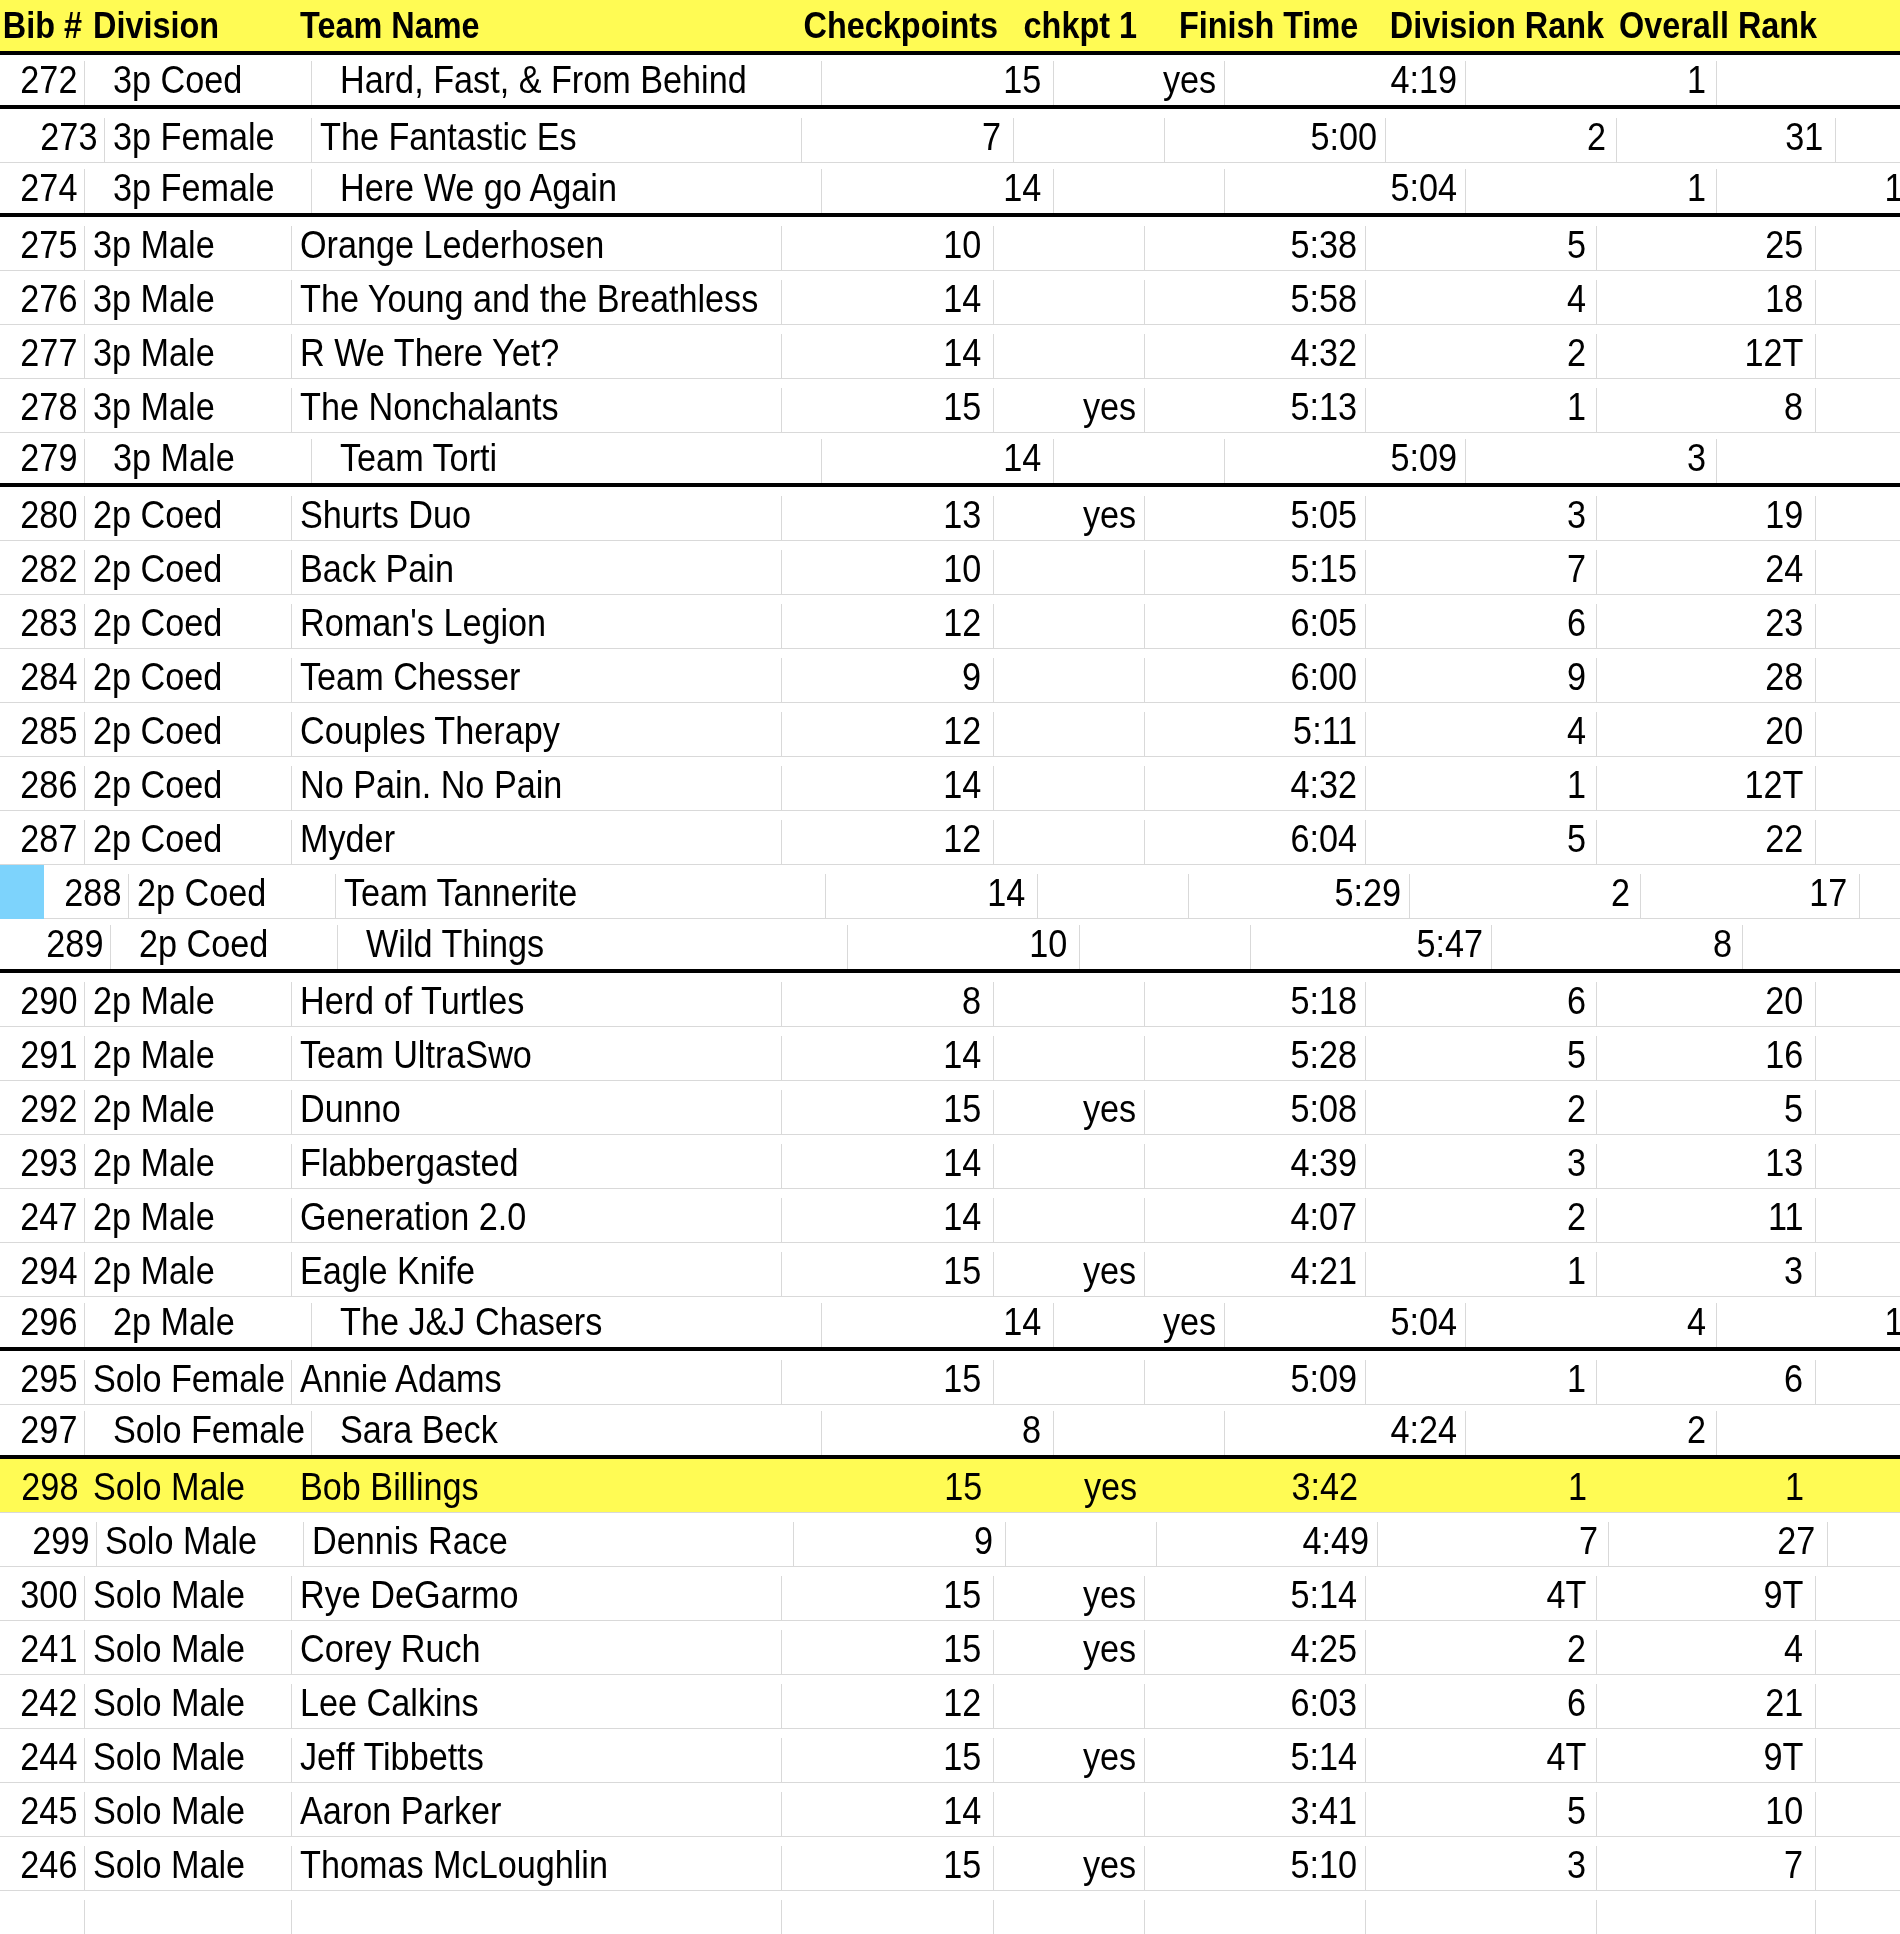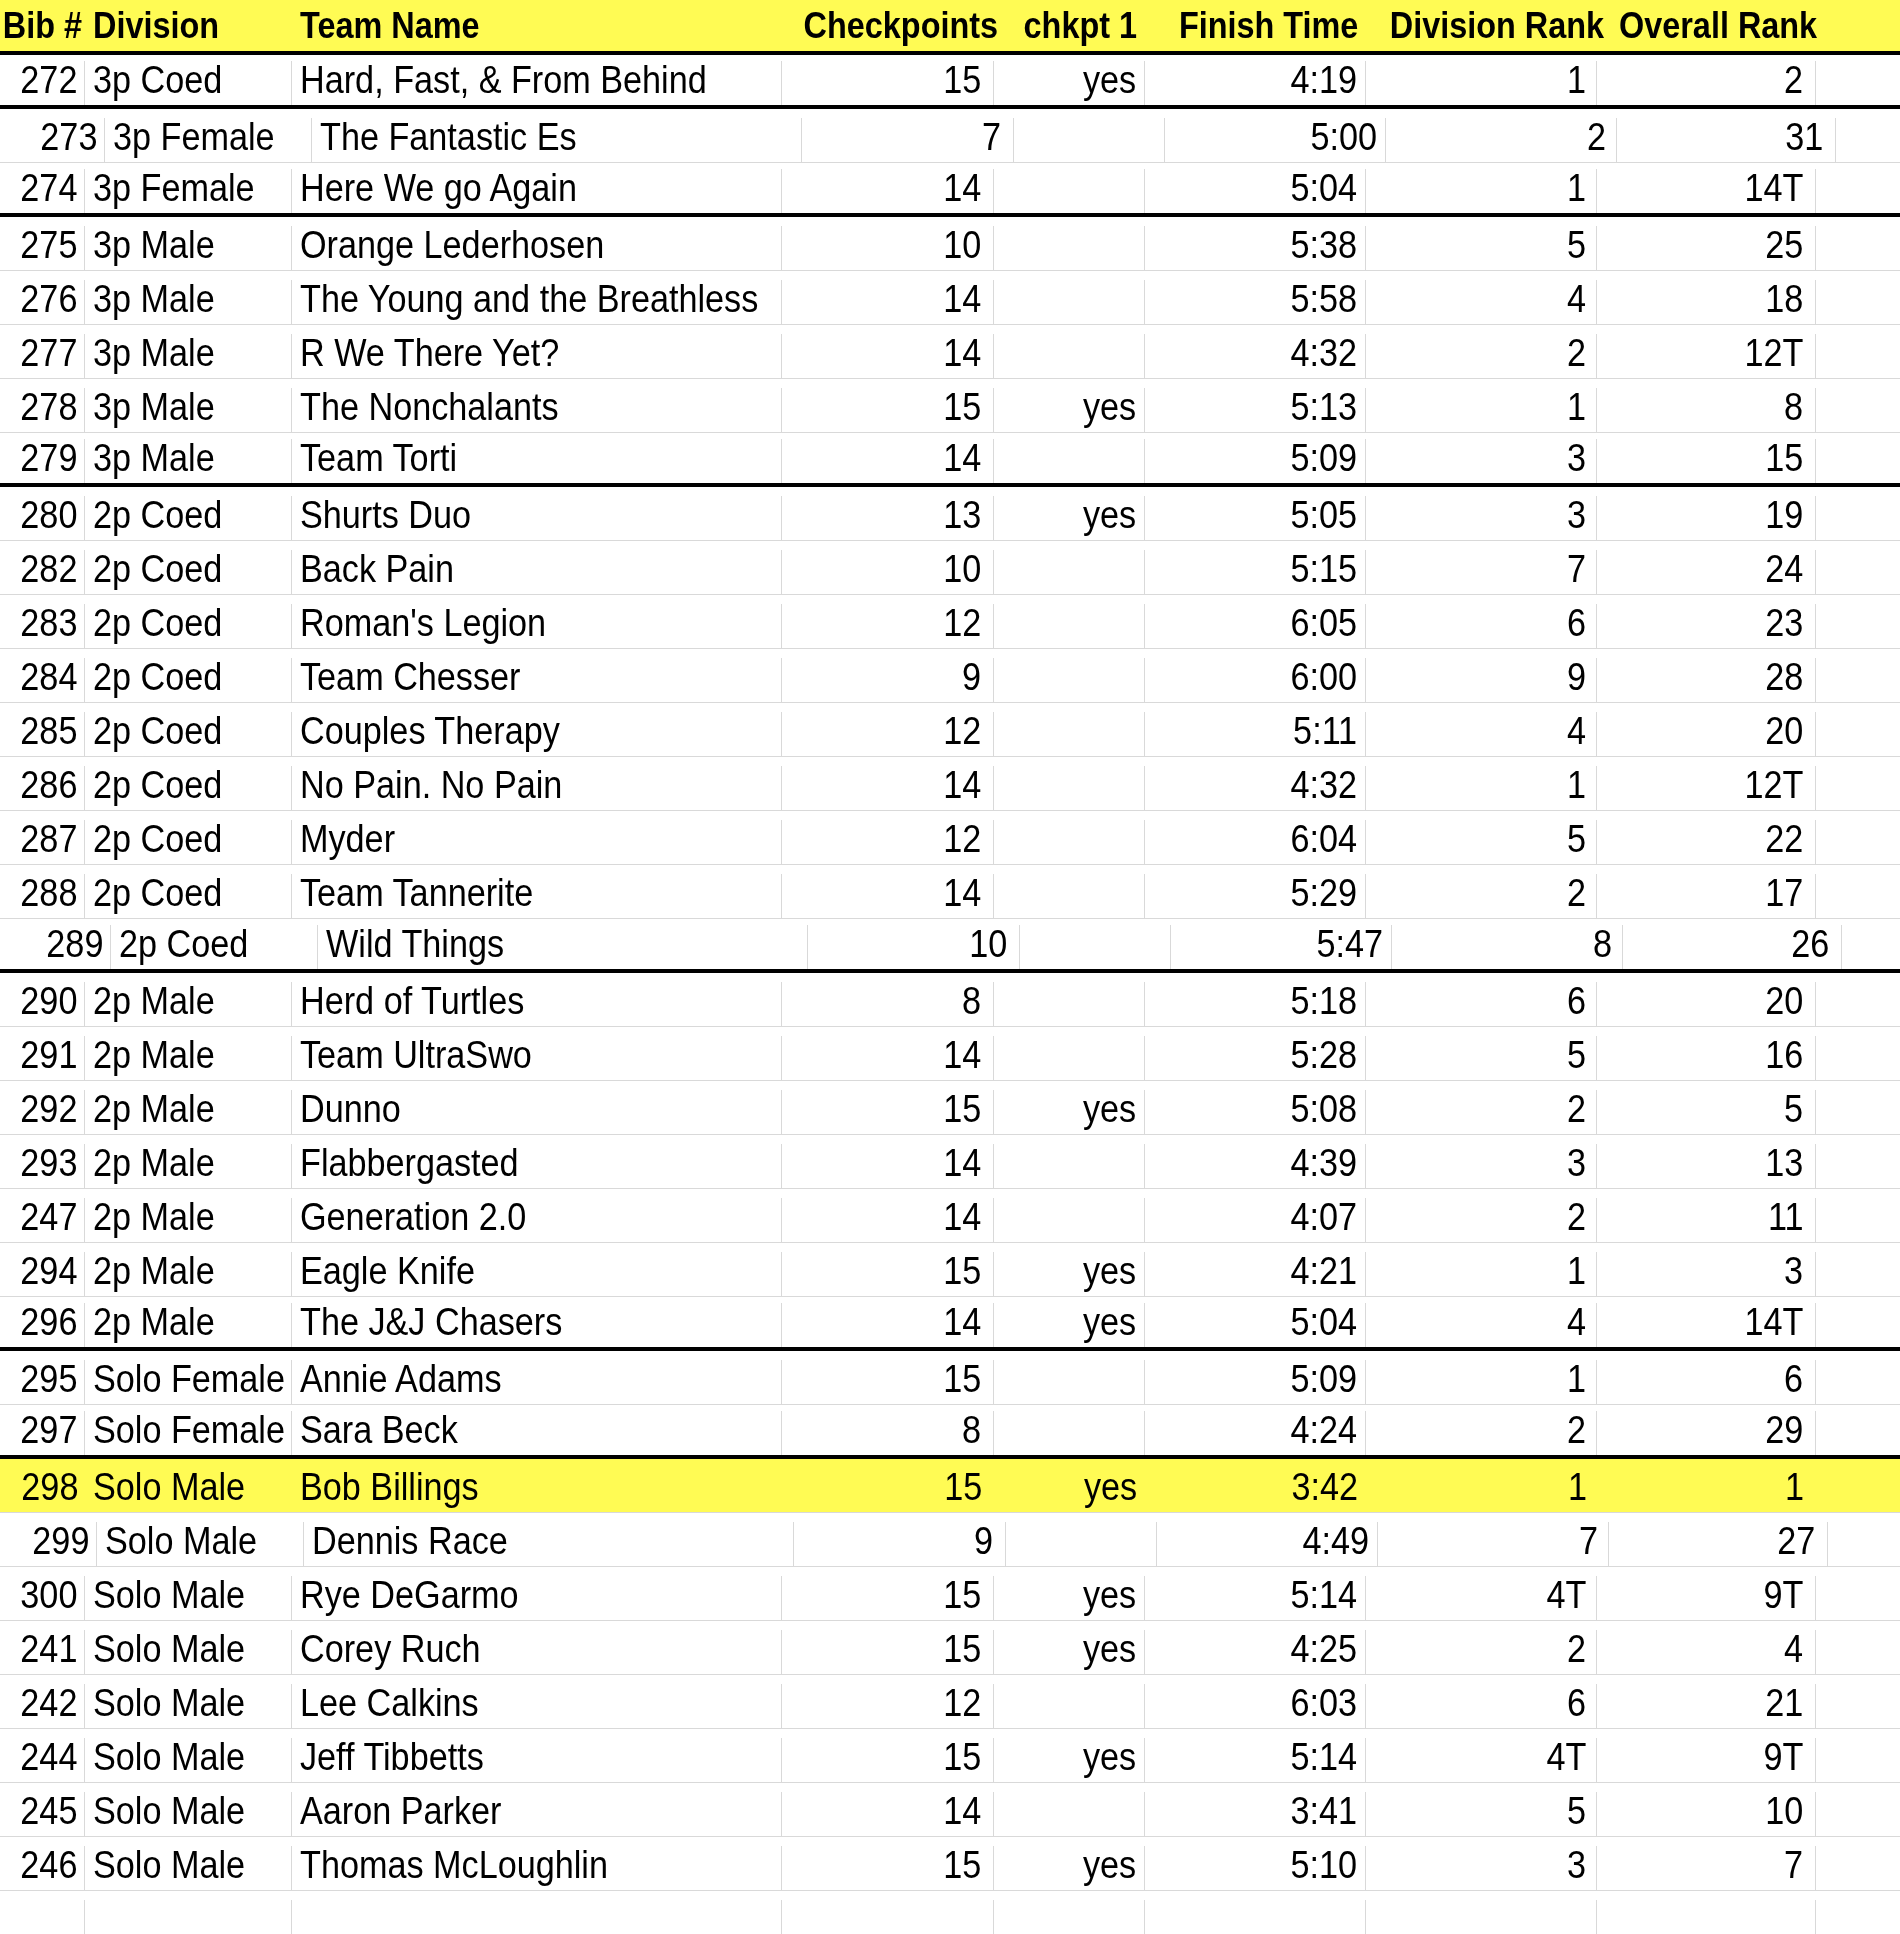--- a/index.html
+++ b/index.html
@@ -18,21 +18,21 @@
     border-bottom:1.9px solid #d9d9d9;
     background:#fff;
     height:54px;
   }
   .row.header{
     height:55px;
     align-items:center;
     border-bottom:4.8px solid #000;
     font-weight:bold;
   }
-  .row.group-end{border-bottom:4.8px solid #000;}
+  .row.group-end{border-bottom:4.8px solid #000;gap:20px;}
   .cell{
     box-sizing:border-box;
     overflow:visible;
     white-space:nowrap;
     font-size:38px;
     line-height:1.05;
     padding-bottom:3.8px;
     border-right:1.9px solid #d9d9d9;
   }
   .row.header .cell{font-size:36px;padding-bottom:0;}
@@ -224,21 +224,21 @@
       <div class="cell r c0"><span class="t">287</span></div>
       <div class="cell l c1"><span class="t">2p Coed</span></div>
       <div class="cell l c2"><span class="t">Myder</span></div>
       <div class="cell r c3"><span class="t">12</span></div>
       <div class="cell r c4"><span class="t"></span></div>
       <div class="cell r c5"><span class="t">6:04</span></div>
       <div class="cell r c6"><span class="t">5</span></div>
       <div class="cell r c7"><span class="t">22</span></div>
       <div class="cell l c8"><span class="t"></span></div>
     </div>
-    <div class="row " style="grid-template-columns: 85px 207px 490px 212px 151px 221px 231px 219px 85px;">
+    <div class="row " style="grid-template-columns: 85px 207px 490px 212px 151px 221px 231px 219px 85px; margin-left: 44px;">
       <div class="cell r c0"><span class="t">288</span></div>
       <div class="cell l c1"><span class="t">2p Coed</span></div>
       <div class="cell l c2"><span class="t">Team Tannerite</span></div>
       <div class="cell r c3"><span class="t">14</span></div>
       <div class="cell r c4"><span class="t"></span></div>
       <div class="cell r c5"><span class="t">5:29</span></div>
       <div class="cell r c6"><span class="t">2</span></div>
       <div class="cell r c7"><span class="t">17</span></div>
       <div class="cell l c8"><span class="t"></span></div>
     </div>

